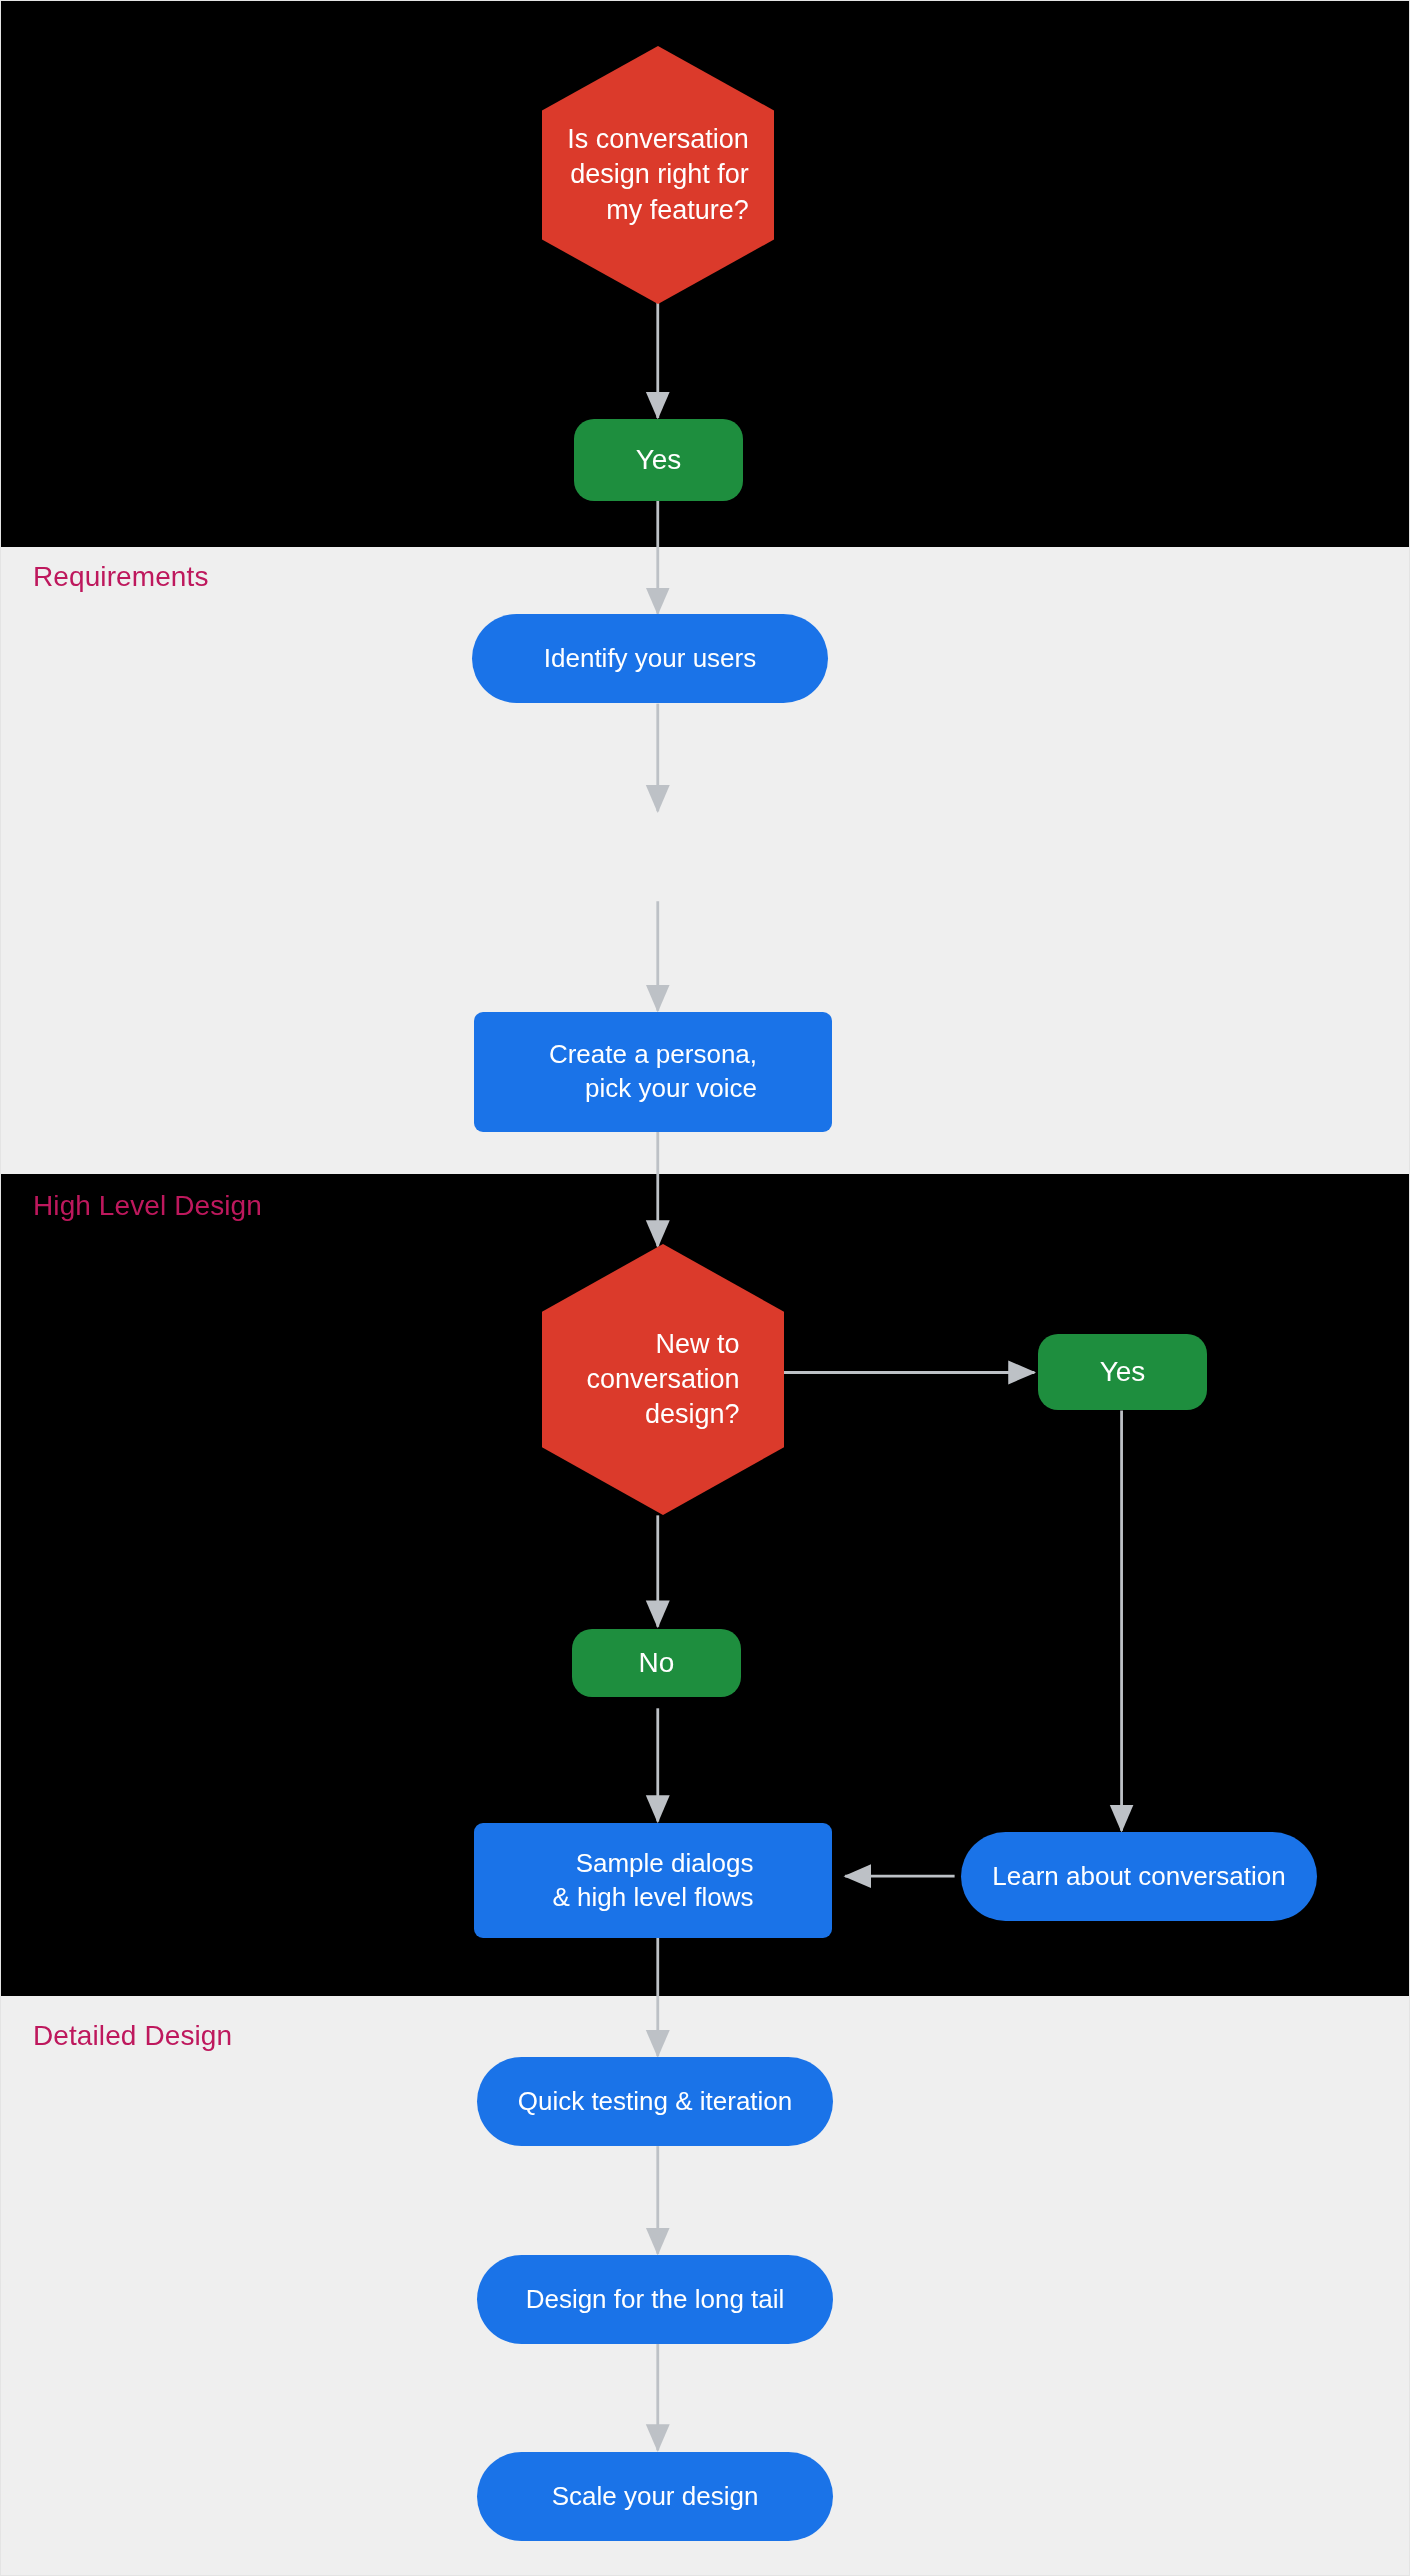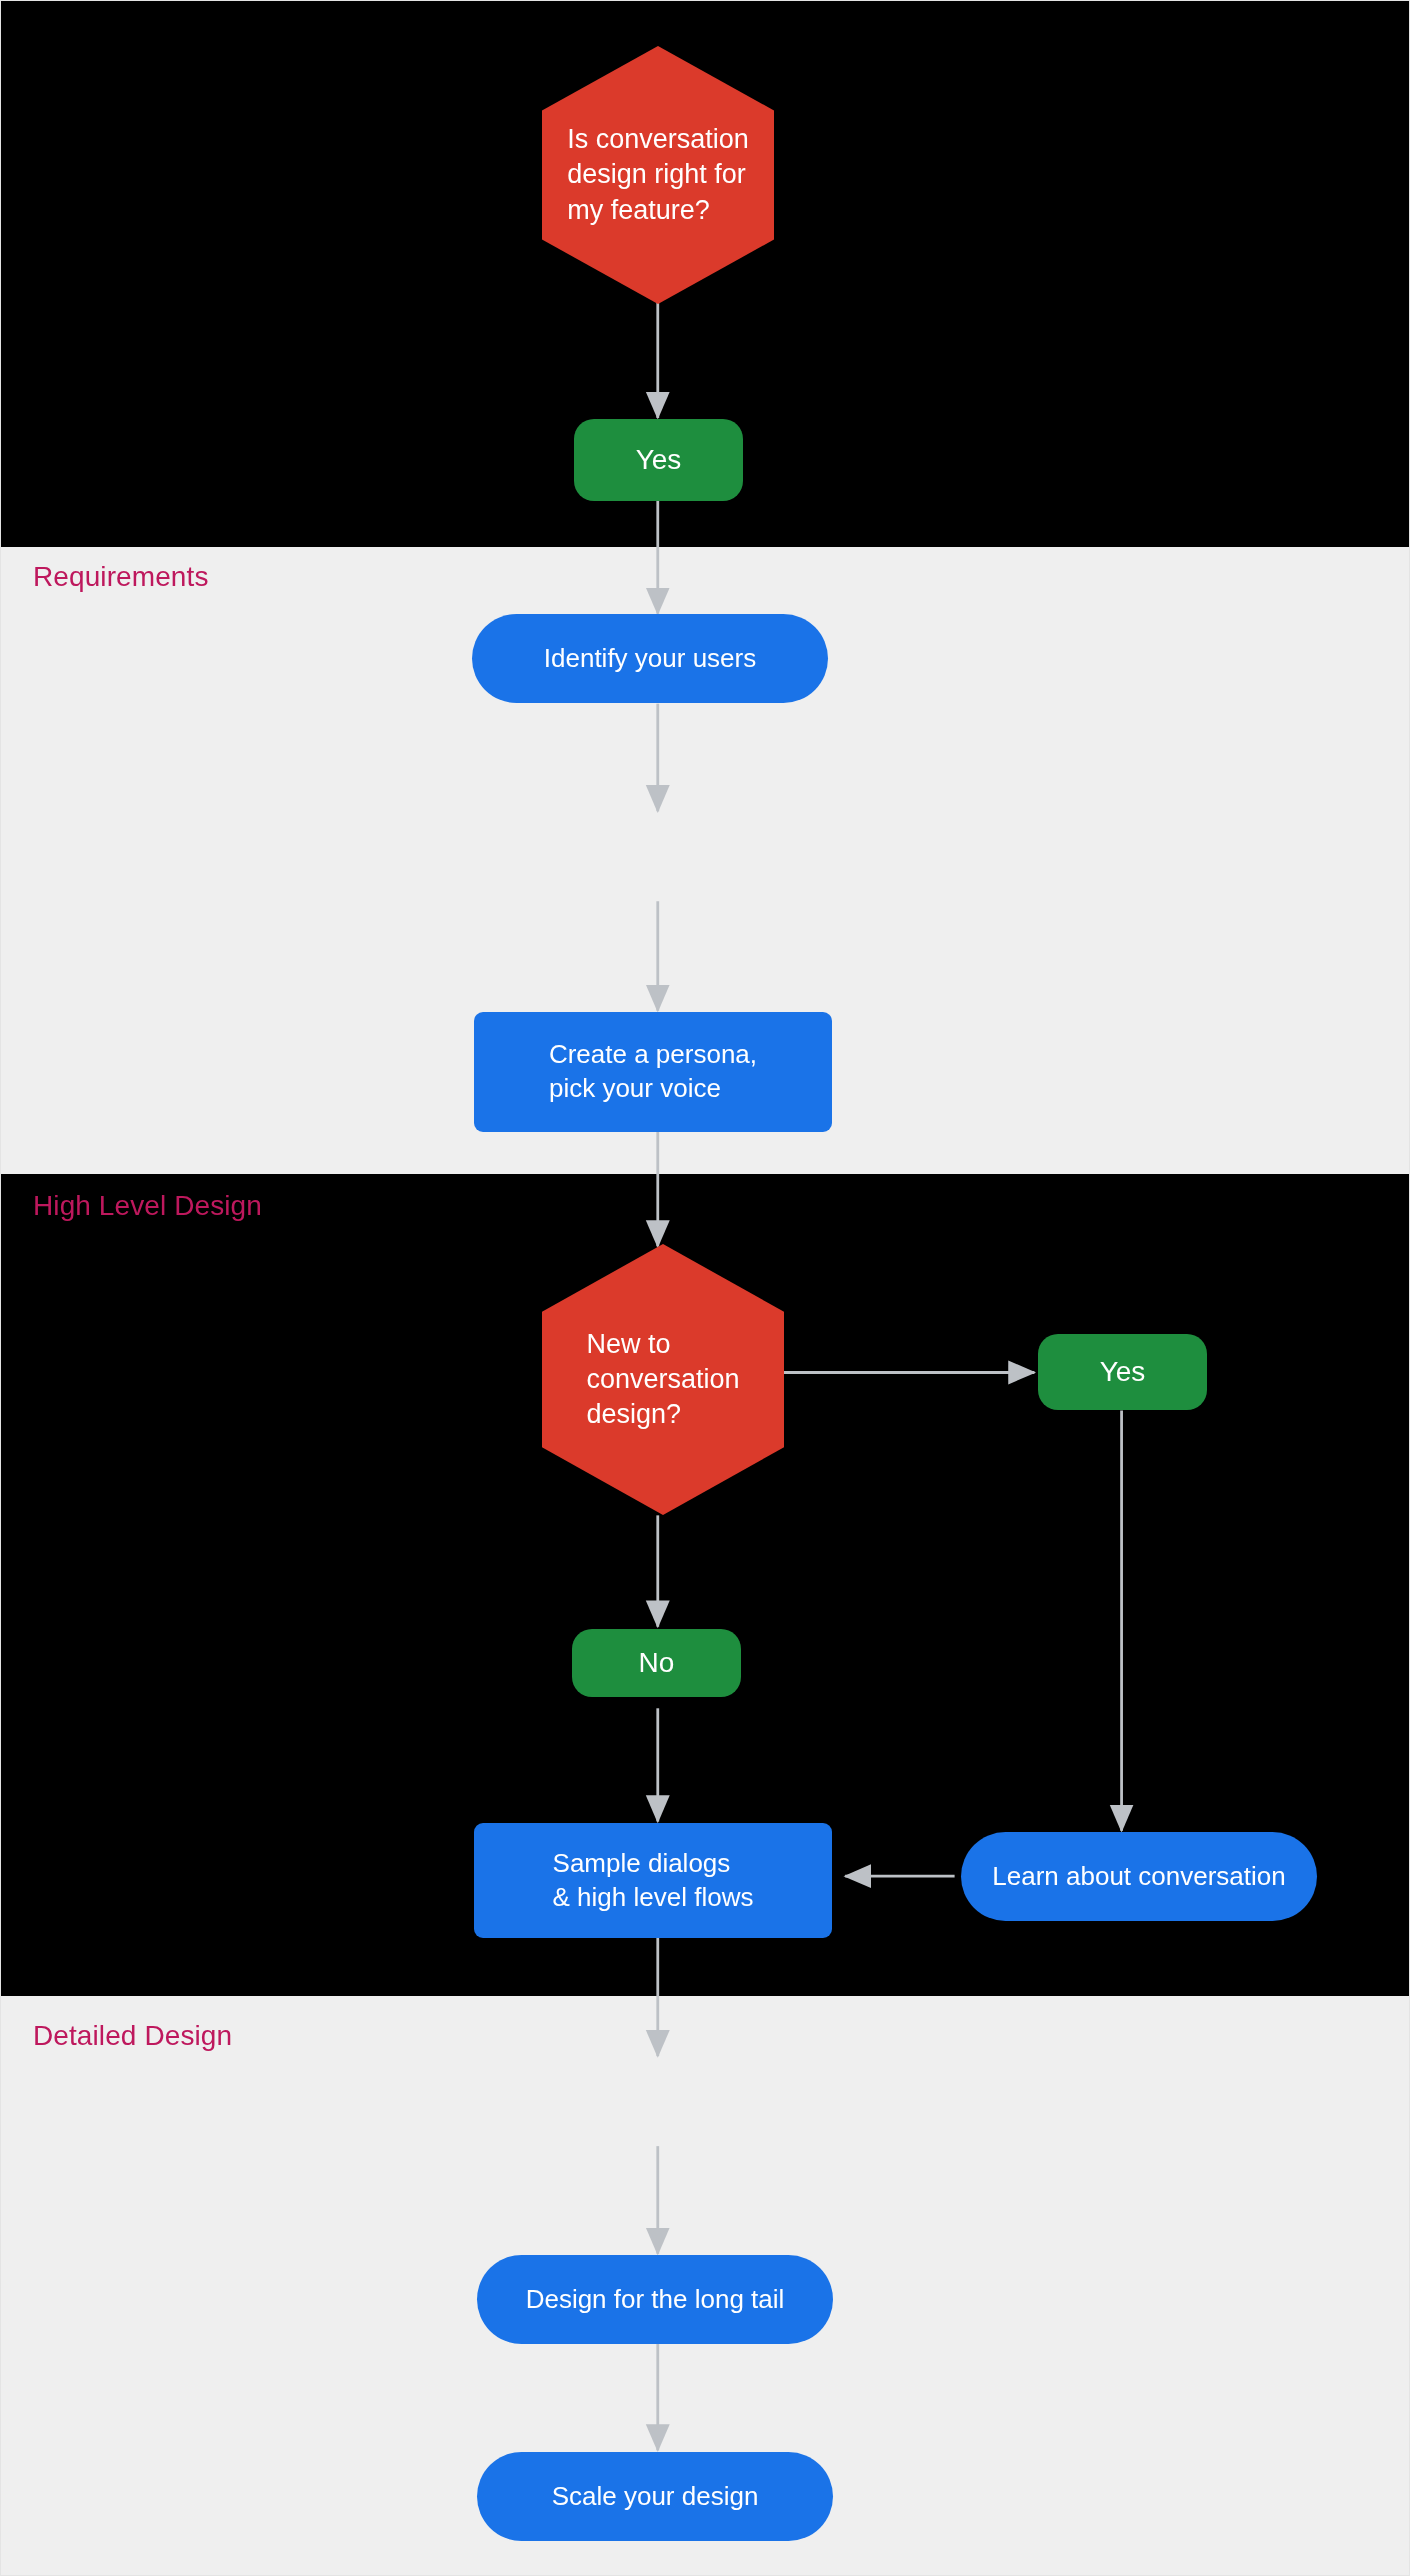--- a/index.html
+++ b/index.html
@@ -24,21 +24,21 @@
     white-space:nowrap;
   }
   
   #wires{position:absolute;left:0;top:0;width:1410px;height:2576px;pointer-events:none;}
   
   .node{
     position:absolute;
     display:flex;
     align-items:center;
     justify-content:center;
-    text-align:left;
+    text-align:right;
     color:#ffffff;
     box-sizing:border-box;
     line-height:1.30;
   }
   .hex{
     background:#DB3A2B;
     font-size:27px;
     clip-path:polygon(50% 0%,100% 25%,100% 75%,50% 100%,0% 75%,0% 25%);
     padding:0 20.4px;
   }
@@ -136,20 +136,23 @@
     <span>Learn about conversation</span>
   </div>
 
   <div class="node pill pill-2" style="left:473px; top:1822px; width:358px; height:115px;">
     <div>
       <div>Sample dialogs</div>
       <div>&amp; high level flows</div>
     </div>
   </div>
 
+  <div class="node pill pill-1" style="left:476px; top:2056px; width:356px; height:89px;">
+    <span>Quick testing &amp; iteration</span>
+  </div>
 
   <div class="node pill pill-1" style="left:476px; top:2451px; width:356px; height:89px;">
     <span>Scale your design</span>
   </div>
 
   <div class="node pill pill-1" style="left:476px; top:2254px; width:356px; height:89px;">
     <span>Design for the long tail</span>
   </div>
 
 </div>

